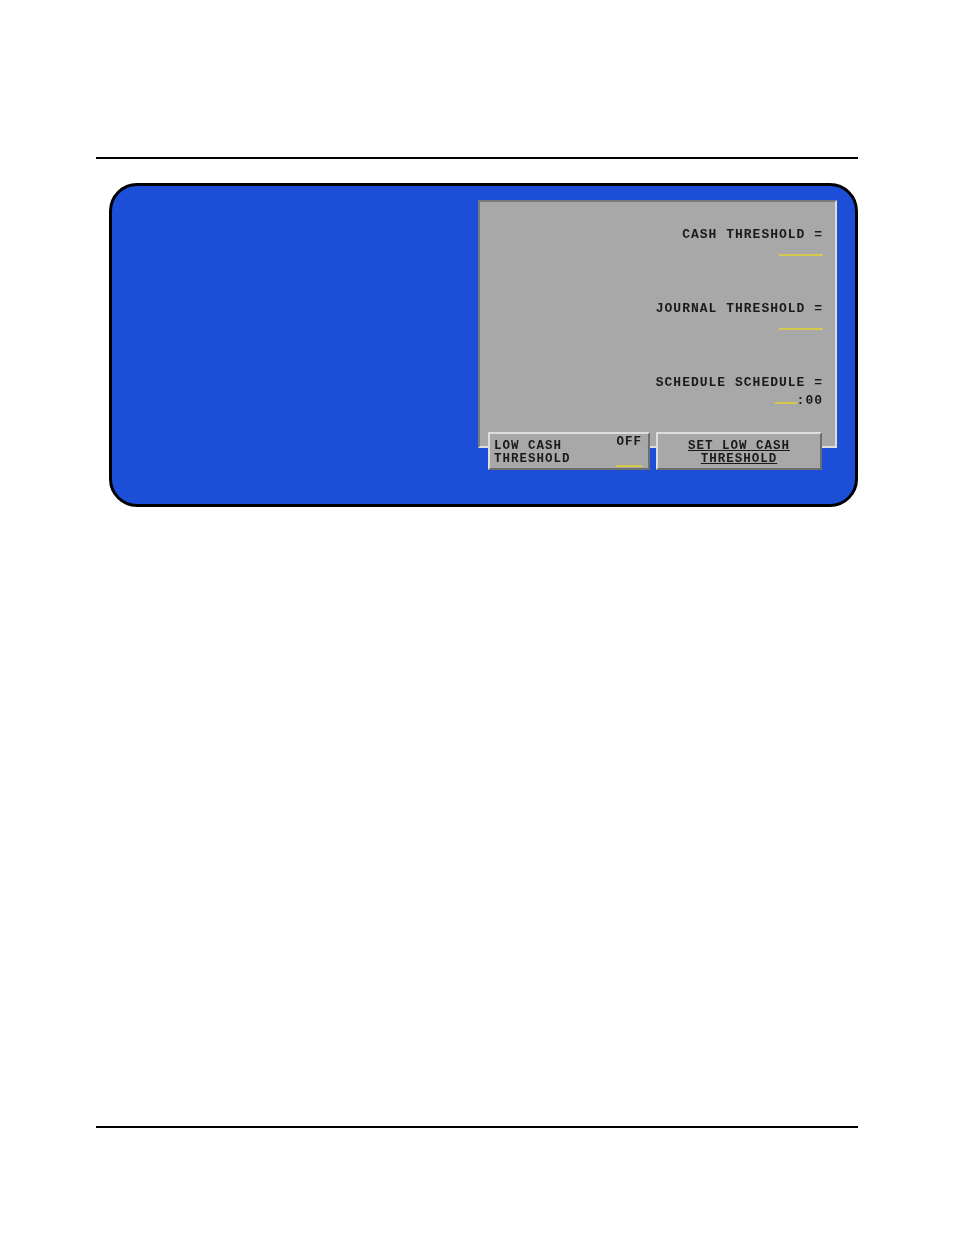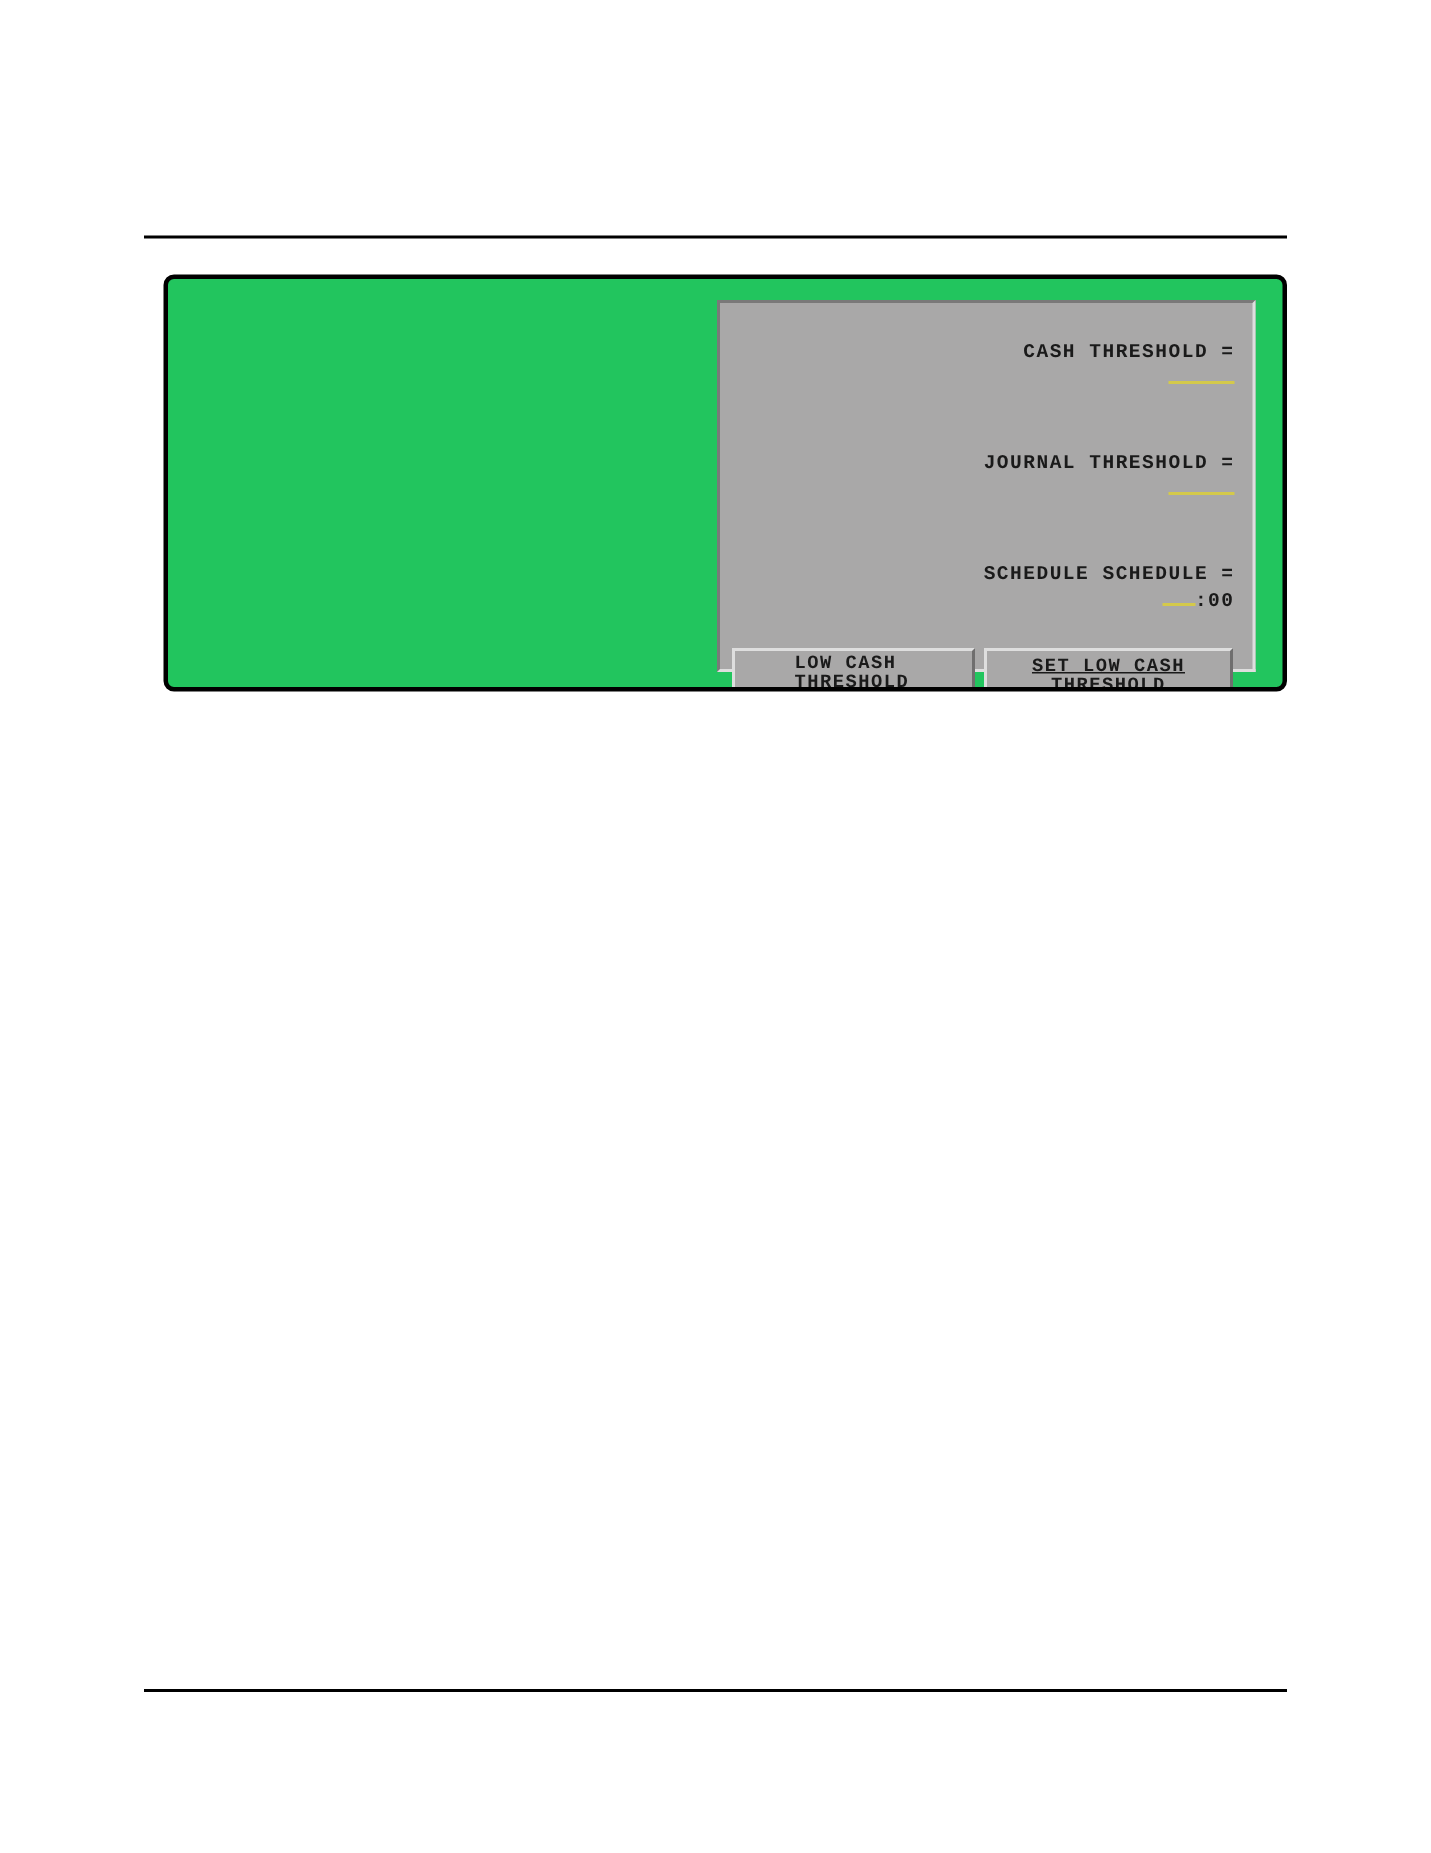--- a/index.html
+++ b/index.html
@@ -30,24 +30,24 @@
     width: 762px;
     height: 0;
     border-top: 2px solid #000;
   }
   
   .panel-outer {
     position: absolute;
     left: 109px;
     top: 183px;
     width: 749px;
-    height: 278px;
+    height: 324px;
     border: 3px solid #000;
-    border-radius: 7px;
-    background: #22c55e;
+    border-radius: 28px;
+    background: #1d4ed8;
     box-sizing: border-box;
     overflow: hidden;
   }
   
   .device {
     position: absolute;
     right: 18px;
     top: 14px;
     width: 359px;
     height: 248px;
@@ -92,33 +92,32 @@
   }
   .btn {
     box-sizing: border-box;
     height: 38px;
     border-top: 2px solid #dedede;
     border-left: 2px solid #dedede;
     border-bottom: 2px solid #6f6e6e;
     border-right: 2px solid #6f6e6e;
     background: #a9a8a8;
     display: flex;
-    align-items: center;
+    align-items: flex-end;
     justify-content: center;
     font-family: "Lucida Console","Courier New",monospace;
     font-weight: bold;
     font-size: 12.5px;
     letter-spacing: 1px;
     color: #1a1a1a;
     line-height: 13px;
     text-align: center;
     padding: 2px 4px;
     white-space: pre;
     cursor: pointer;
-    flex-direction: column;
   }
   .btn-left {
     width: 162px;
     justify-content: space-between;
     text-align: left;
     padding-left: 4px;
     padding-right: 6px;
   }
   .btn-left .lbl {
     text-align: left;

